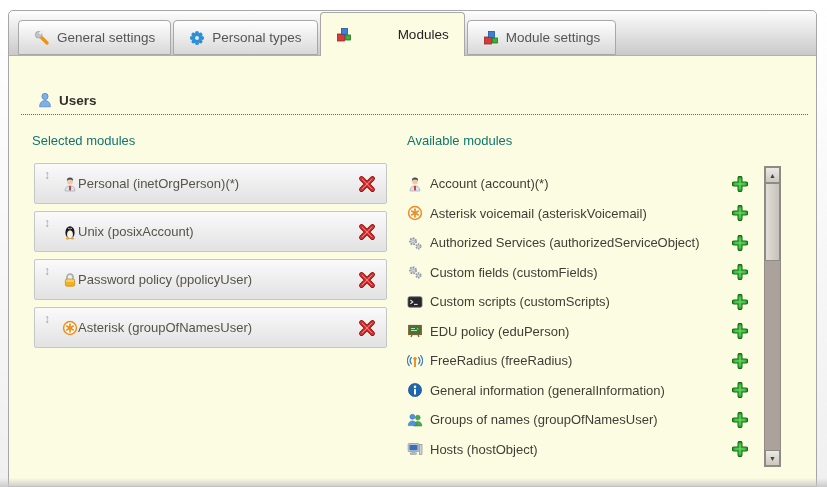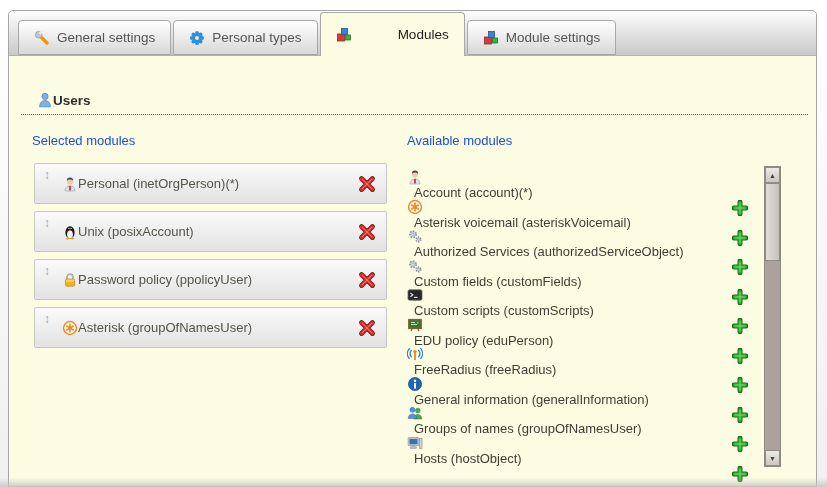--- a/index.html
+++ b/index.html
@@ -12,38 +12,38 @@
     background:linear-gradient(#fdfdfd,#c9c9c9);border-bottom:1px solid #b0b0b0;
     border-radius:5px 5px 0 0;display:flex;align-items:flex-end;padding-left:9px;}
   .tab{display:flex;align-items:center;gap:7px;padding:0 15px;height:35px;box-sizing:border-box;
     background:linear-gradient(#ffffff,#d8d8d8);border:1px solid #a8a8a8;border-radius:4px 4px 0 0;
     margin-right:2px;font-size:13.5px;color:#555;cursor:pointer;position:relative;white-space:nowrap;}
   .tab.active{height:44px;margin-bottom:-1px;background:#fcfce2;border-bottom:none;color:#222;z-index:3;gap:46px;}
   .icn{display:inline-flex;width:16px;height:16px;flex:0 0 16px;}
   .icn svg{display:block;}
   
   .heading{position:absolute;left:12px;right:8px;top:81px;padding:0 0 6px 16px;
-    border-bottom:1px dotted #6a6a5c;display:flex;align-items:center;gap:0;
+    border-bottom:1px dotted #6a6a5c;display:flex;align-items:center;gap:6px;
     font-weight:bold;font-size:13.5px;color:#2e2e2e;}
-  .collabel{position:absolute;top:122px;font-size:13px;color:#1d4ed8;}
+  .collabel{position:absolute;top:122px;font-size:13px;color:#0f766e;}
   .collabel.sel{left:23px;}
   .collabel.av{left:398px;}
   
   .sel-list{position:absolute;left:25px;top:152px;width:353px;}
   .sel-row{height:41px;margin-bottom:7px;box-sizing:border-box;display:flex;align-items:center;
     background:linear-gradient(#fafafa,#e2e2e2);border:1px solid #c6c6c6;border-radius:2px;
     padding:0 10px 0 6px;font-size:13px;color:#56534b;}
   .handle{color:#a6a6a6;font-size:12px;line-height:12px;width:12px;align-self:flex-start;
     margin-top:5px;cursor:grab;text-align:center;}
   .sel-row .icn{margin-left:9px;}
   .sel-row .lbl{margin-left:0;}
   .del{margin-left:auto;width:18px;height:18px;cursor:pointer;}
   
   .av-list{position:absolute;left:398px;top:158px;width:341px;}
-  .av-row{height:29.5px;display:flex;font-size:13px;color:#3e3e36;flex-direction:column;}
+  .av-row{height:29.5px;display:flex;align-items:center;font-size:13px;color:#3e3e36;}
   .av-row .lbl{margin-left:7px;}
   .add{margin-left:auto;width:16px;height:16px;cursor:pointer;}
   
   .scrollbar{position:absolute;left:755px;top:155px;width:17px;height:301px;box-sizing:border-box;
     background:#aba39b;border:1px solid #8f8a82;}
   .sb-btn{position:absolute;left:0;width:15px;height:16px;box-sizing:border-box;
     background:linear-gradient(#eceae5,#ccc7bf);border:1px solid #8f8a82;
     display:flex;align-items:center;justify-content:center;font-size:7px;color:#444;cursor:pointer;}
   .sb-btn.up{top:0;}
   .sb-btn.down{bottom:0;}

